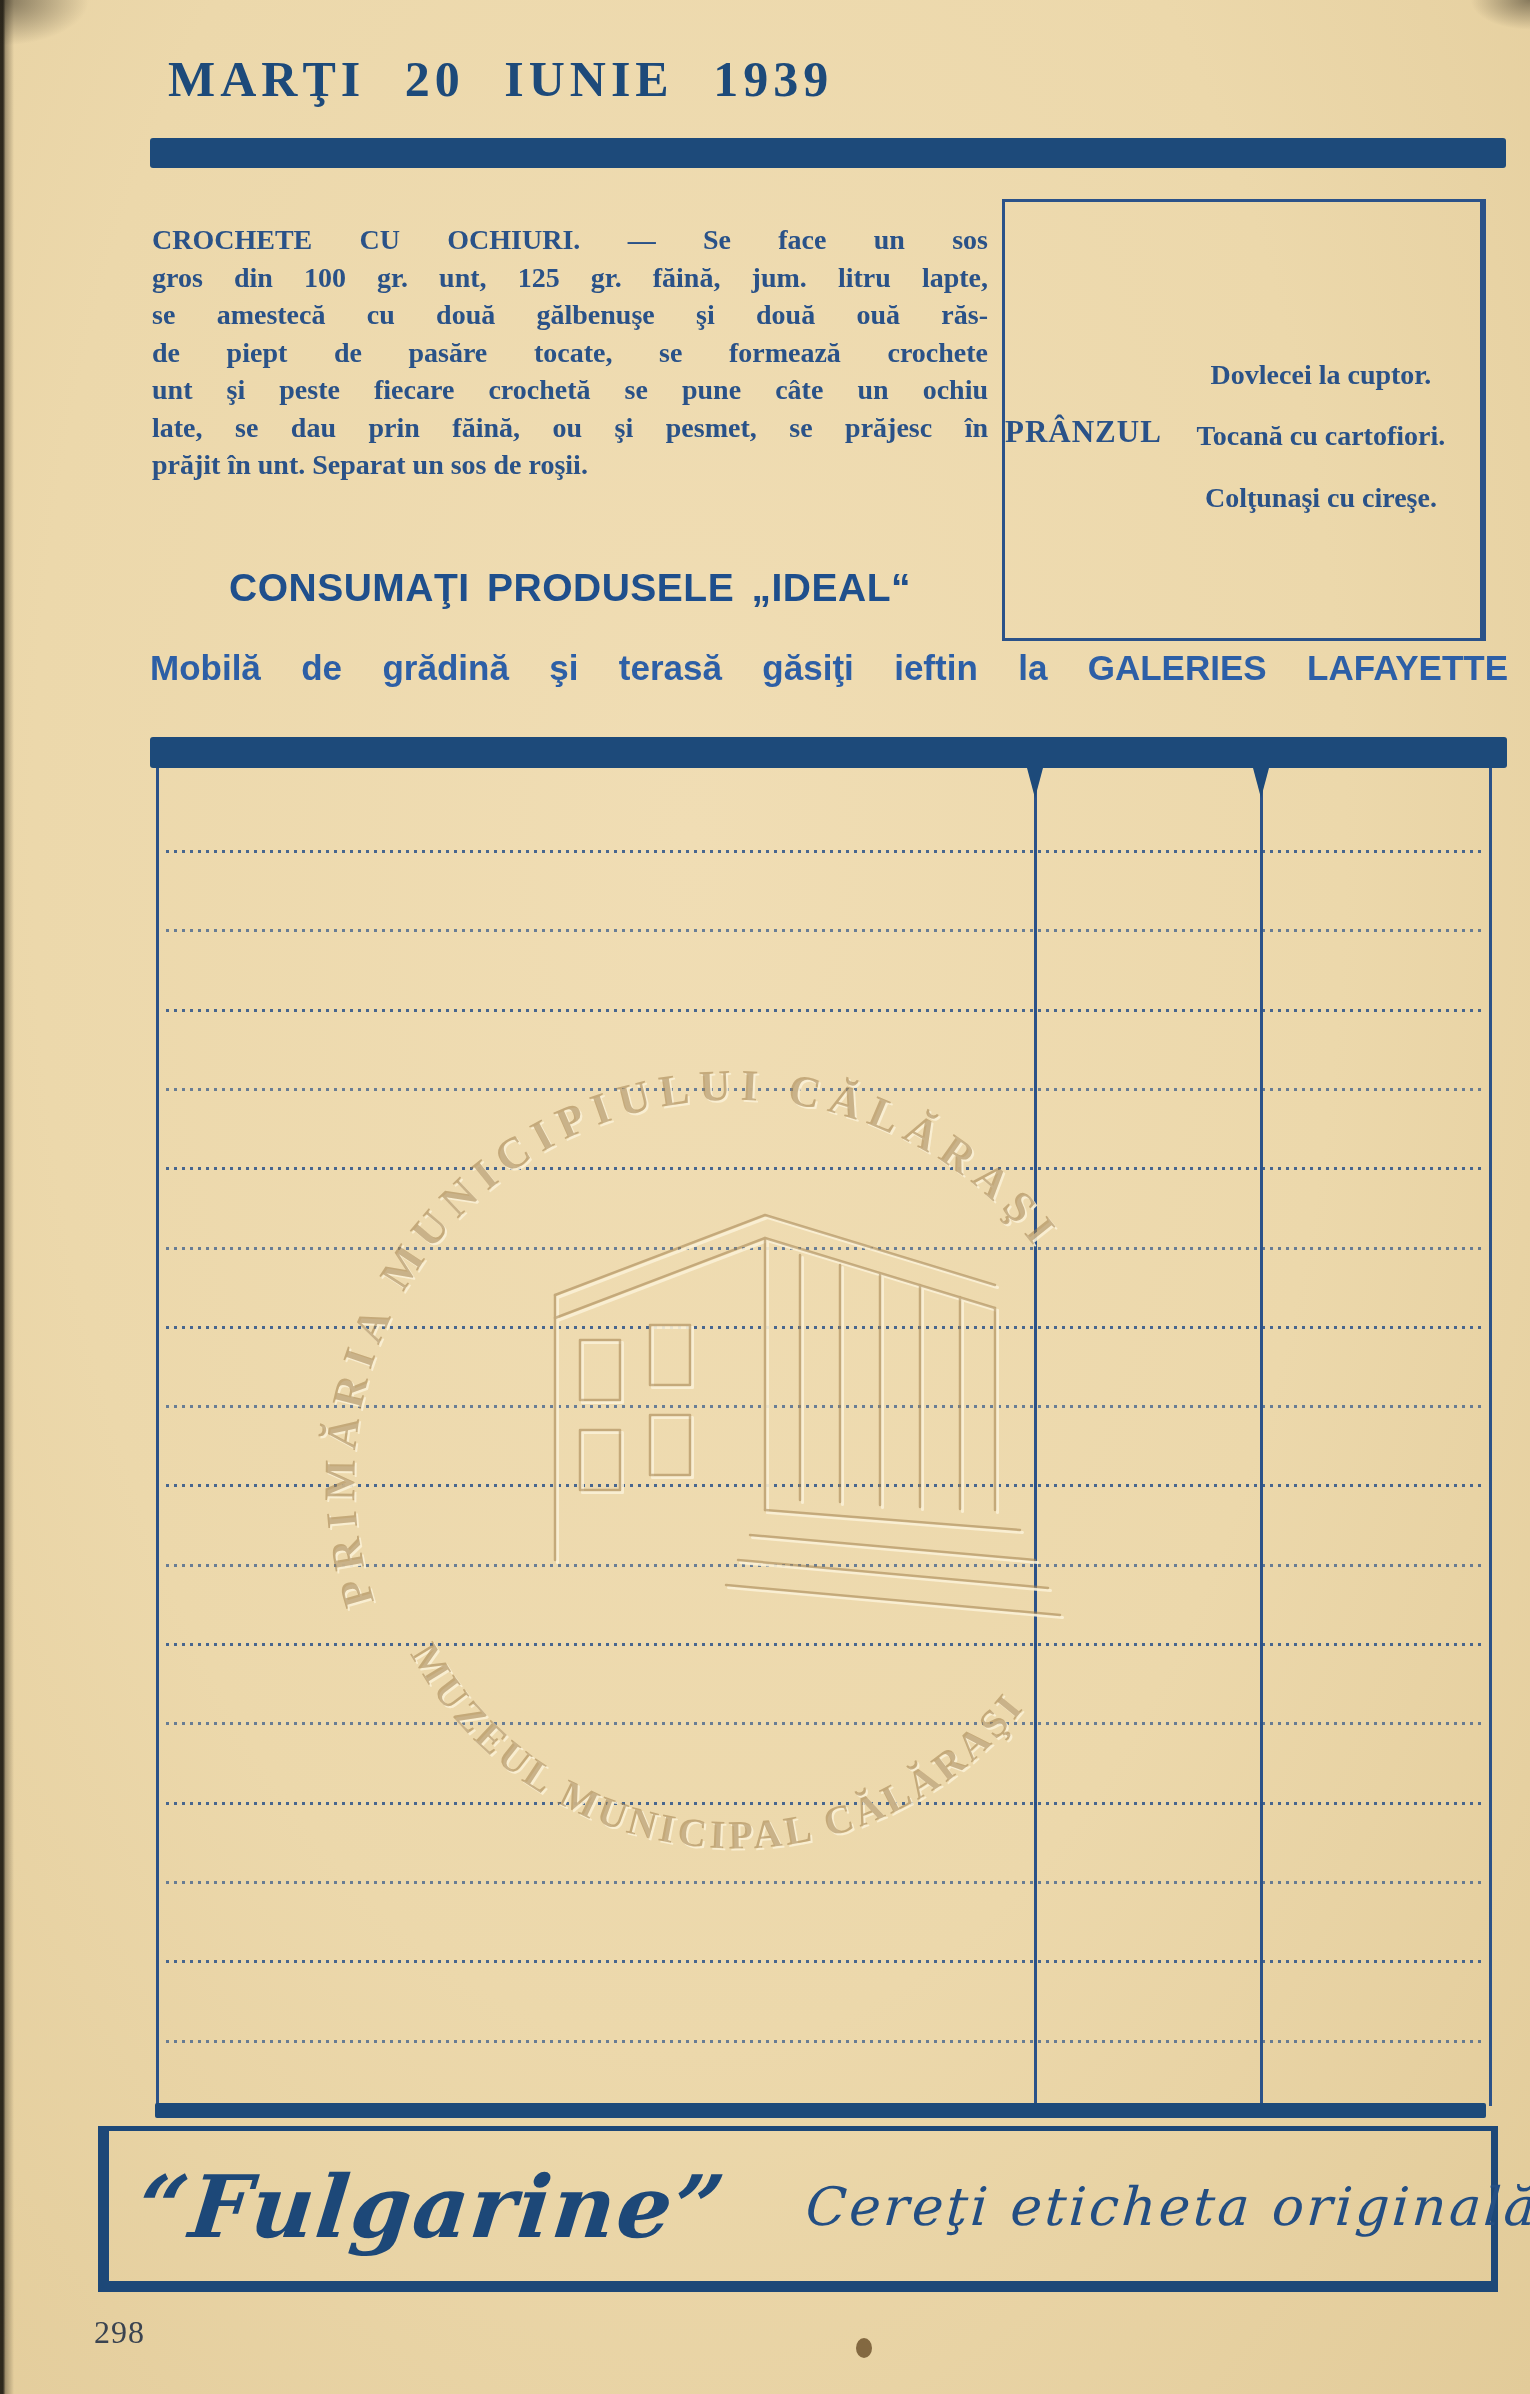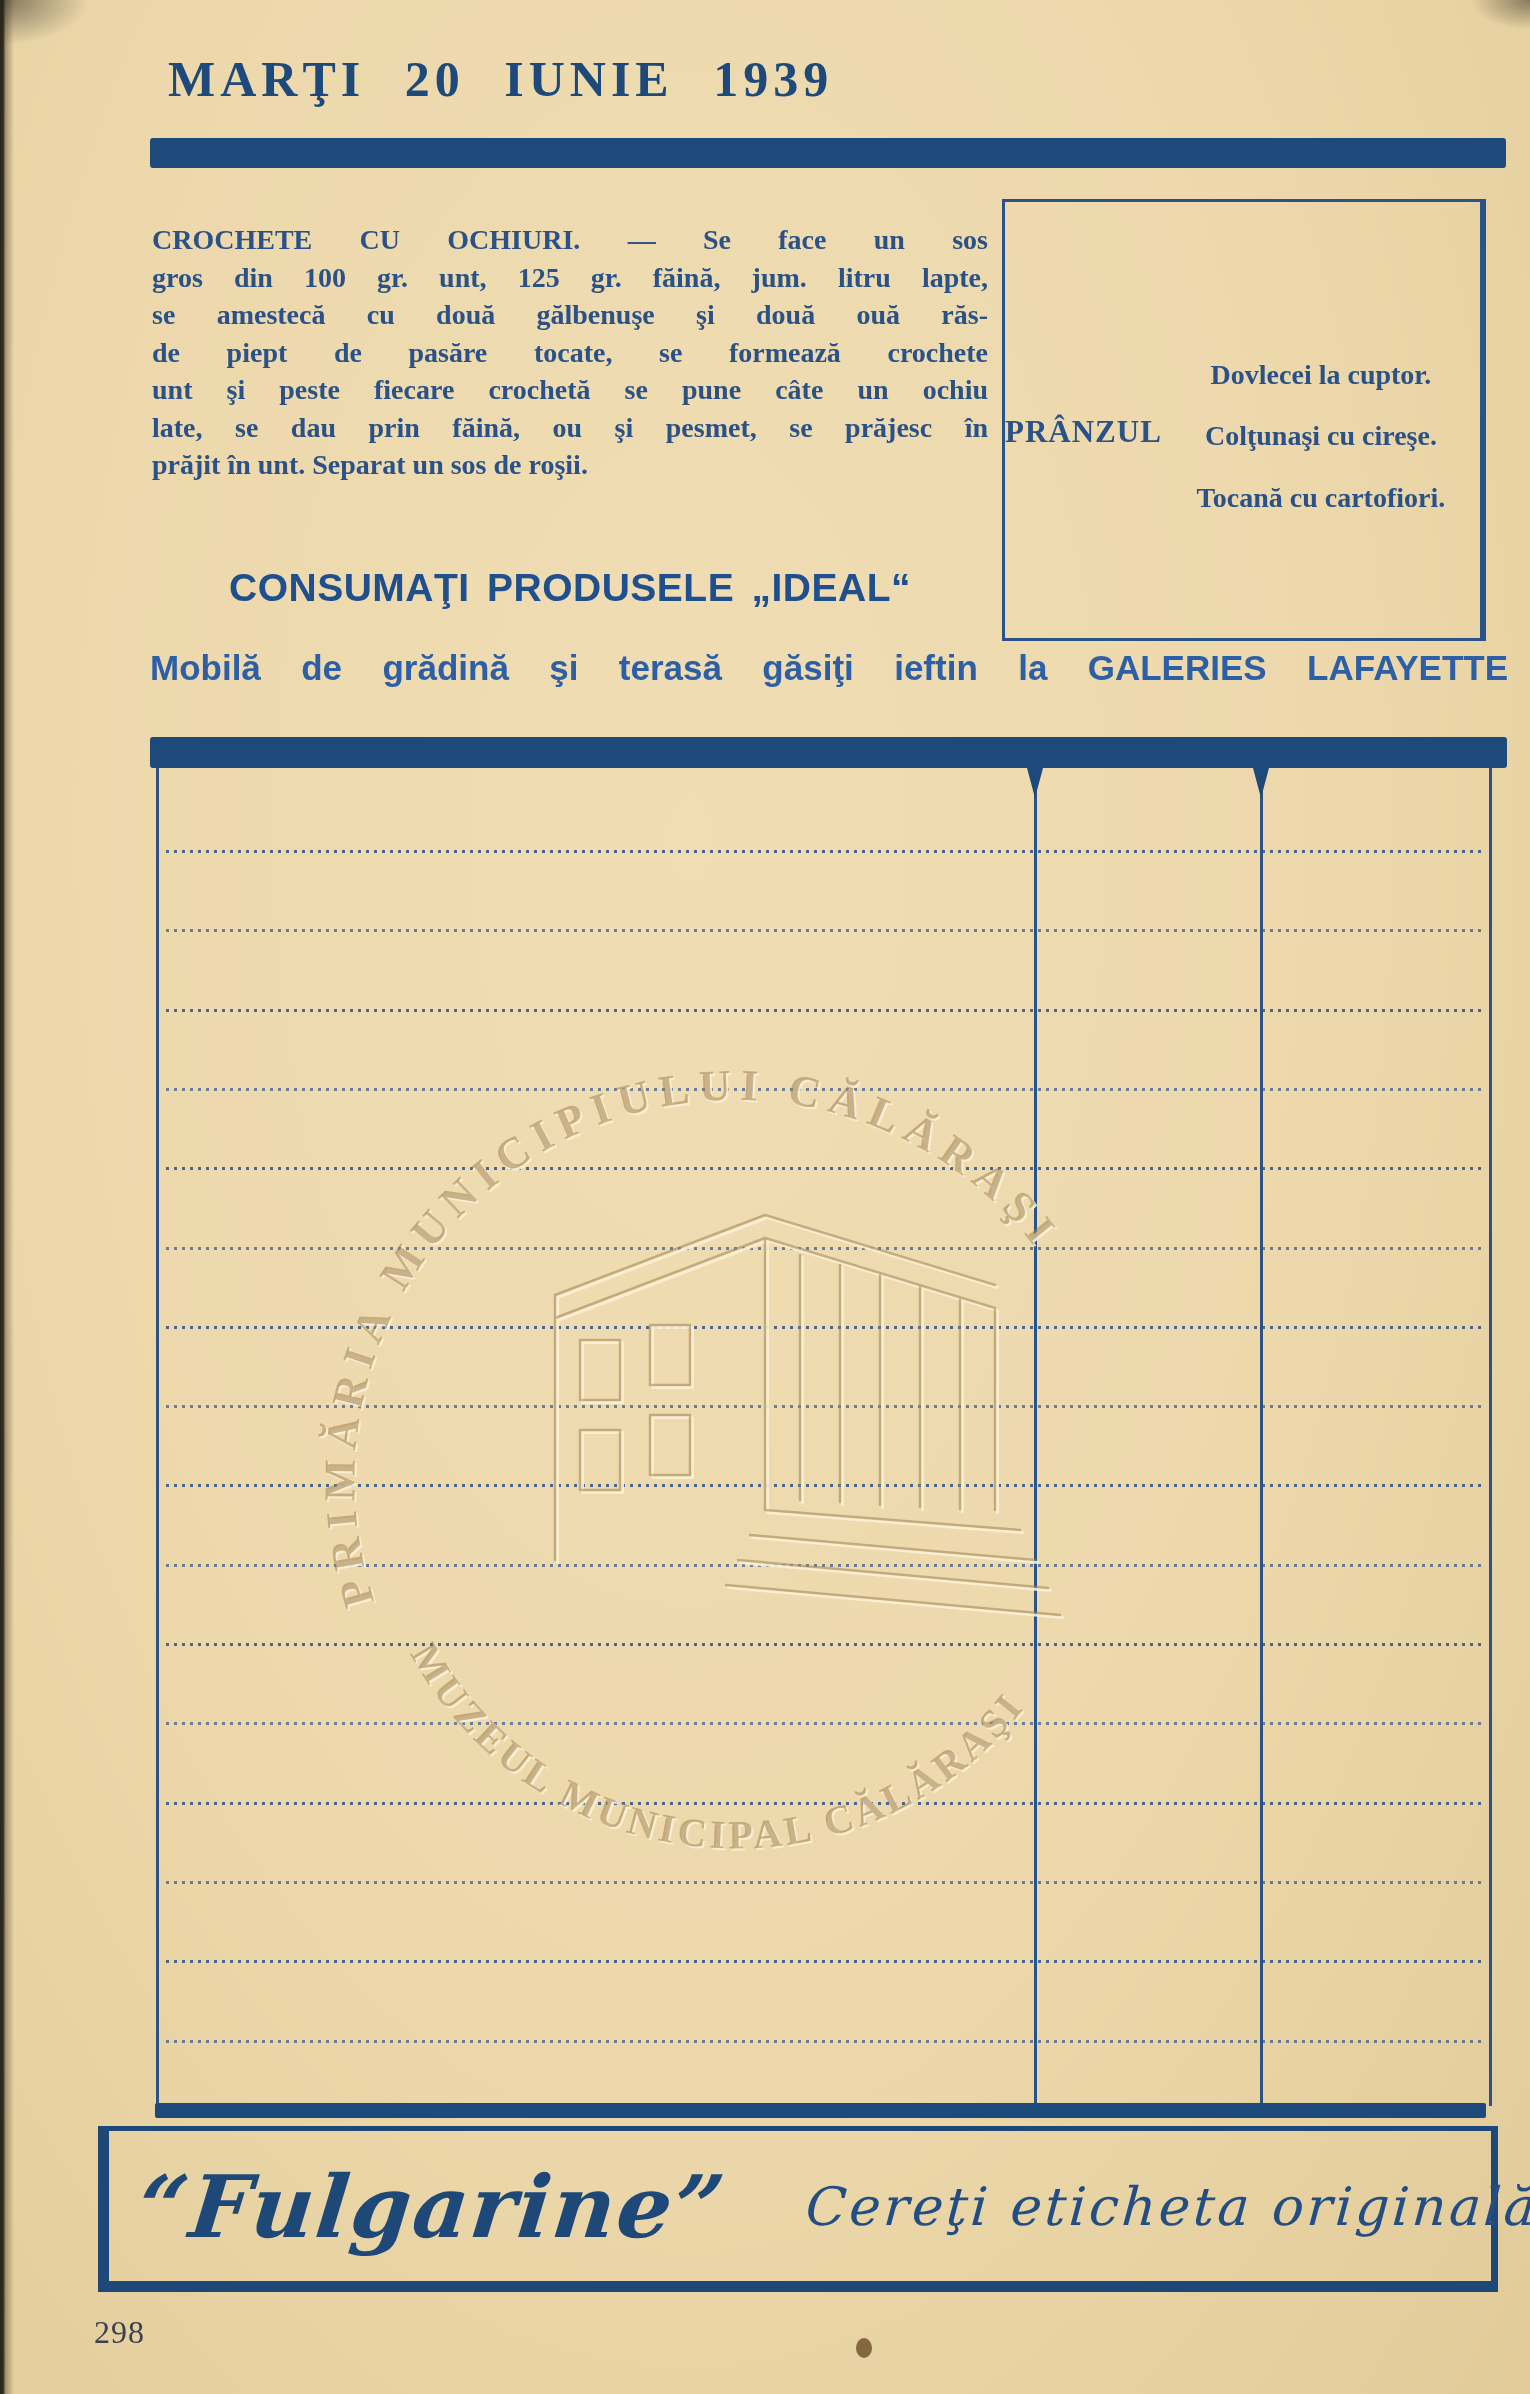--- a/index.html
+++ b/index.html
@@ -133,22 +133,22 @@
     <div class="recipe-line last">prăjit în unt. Separat un sos de roşii.</div>
   </div>
 
   <div class="slogan">CONSUMAŢI PRODUSELE „IDEAL“</div>
 
   <div class="menu-box">
     <div class="menu-col lunch">
       <div class="menu-title">PRÂNZUL</div>
       <div class="menu-items">
         <div class="menu-item">Dovlecei la cuptor.</div>
+        <div class="menu-item">Tocană cu cartofiori.</div>
         <div class="menu-item">Colţunaşi cu cireşe.</div>
-        <div class="menu-item">Tocană cu cartofiori.</div>
       </div>
     </div>
   </div>
 
   <div class="garden-ad">Mobilă de grădină şi terasă găsiţi ieftin la GALERIES LAFAYETTE</div>
 
   <div class="rule-bar bar-mid"></div>
 
   <div class="notes">
     <div class="v-rule v-left"></div>

